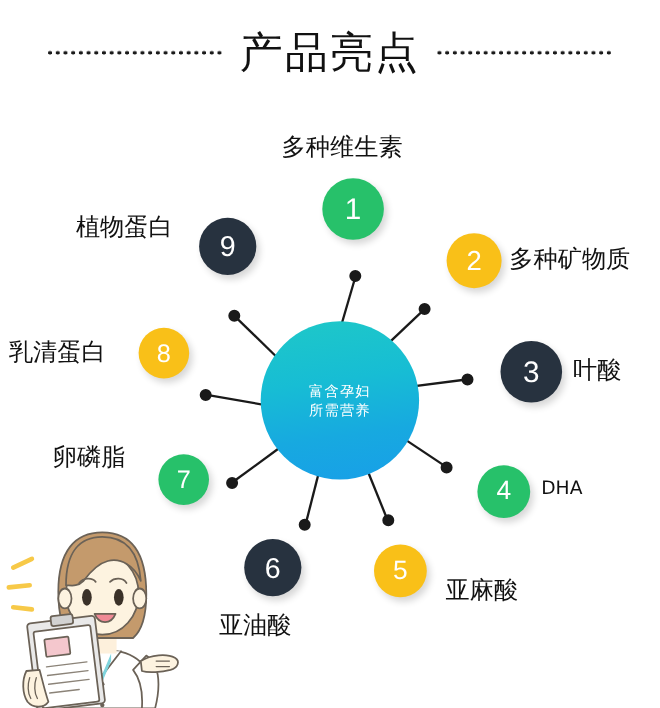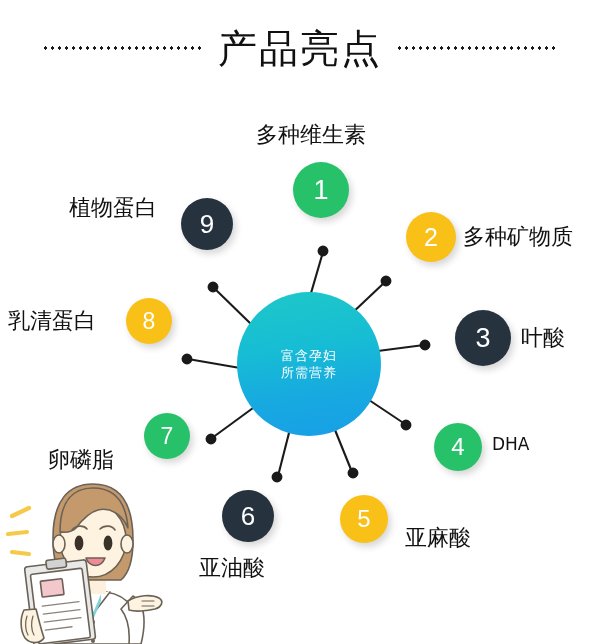--- a/index.html
+++ b/index.html
@@ -116,21 +116,21 @@
   <div class="node" style="left: 340px; top: 495px; width: 48px; height: 48px; background: rgb(249, 192, 24);">
     <span style="font-size:24px;">5</span>
   </div>
   <div class="lbl" style="left:405px; top:527px;">亚麻酸</div>
 
   <div class="node" style="left: 222px; top: 490px; width: 52px; height: 52px; background: rgb(39, 50, 63);">
     <span style="font-size:26px;">6</span>
   </div>
   <div class="lbl" style="left:199px; top:557px;font-family:Liberation Serif, serif;">亚油酸</div>
 
-  <div class="lbl" style="left:48px; top:449px;">卵磷脂</div>
+  <div class="lbl" style="left:48px; top:406px;">卵磷脂</div>
   <div class="node" style="left: 144px; top: 413px; width: 46px; height: 46px; background: rgb(39, 193, 106);">
     <span style="font-size:23px;">7</span>
   </div>
 
   <div class="lbl" style="left:8px; top:310px;">乳清蛋白</div>
   <div class="node" style="left: 126px; top: 298px; width: 46px; height: 46px; background: rgb(249, 192, 24);">
     <span style="font-size:23px;">8</span>
   </div>
 
   <div class="lbl" style="left:69px; top:197px;">植物蛋白</div>

